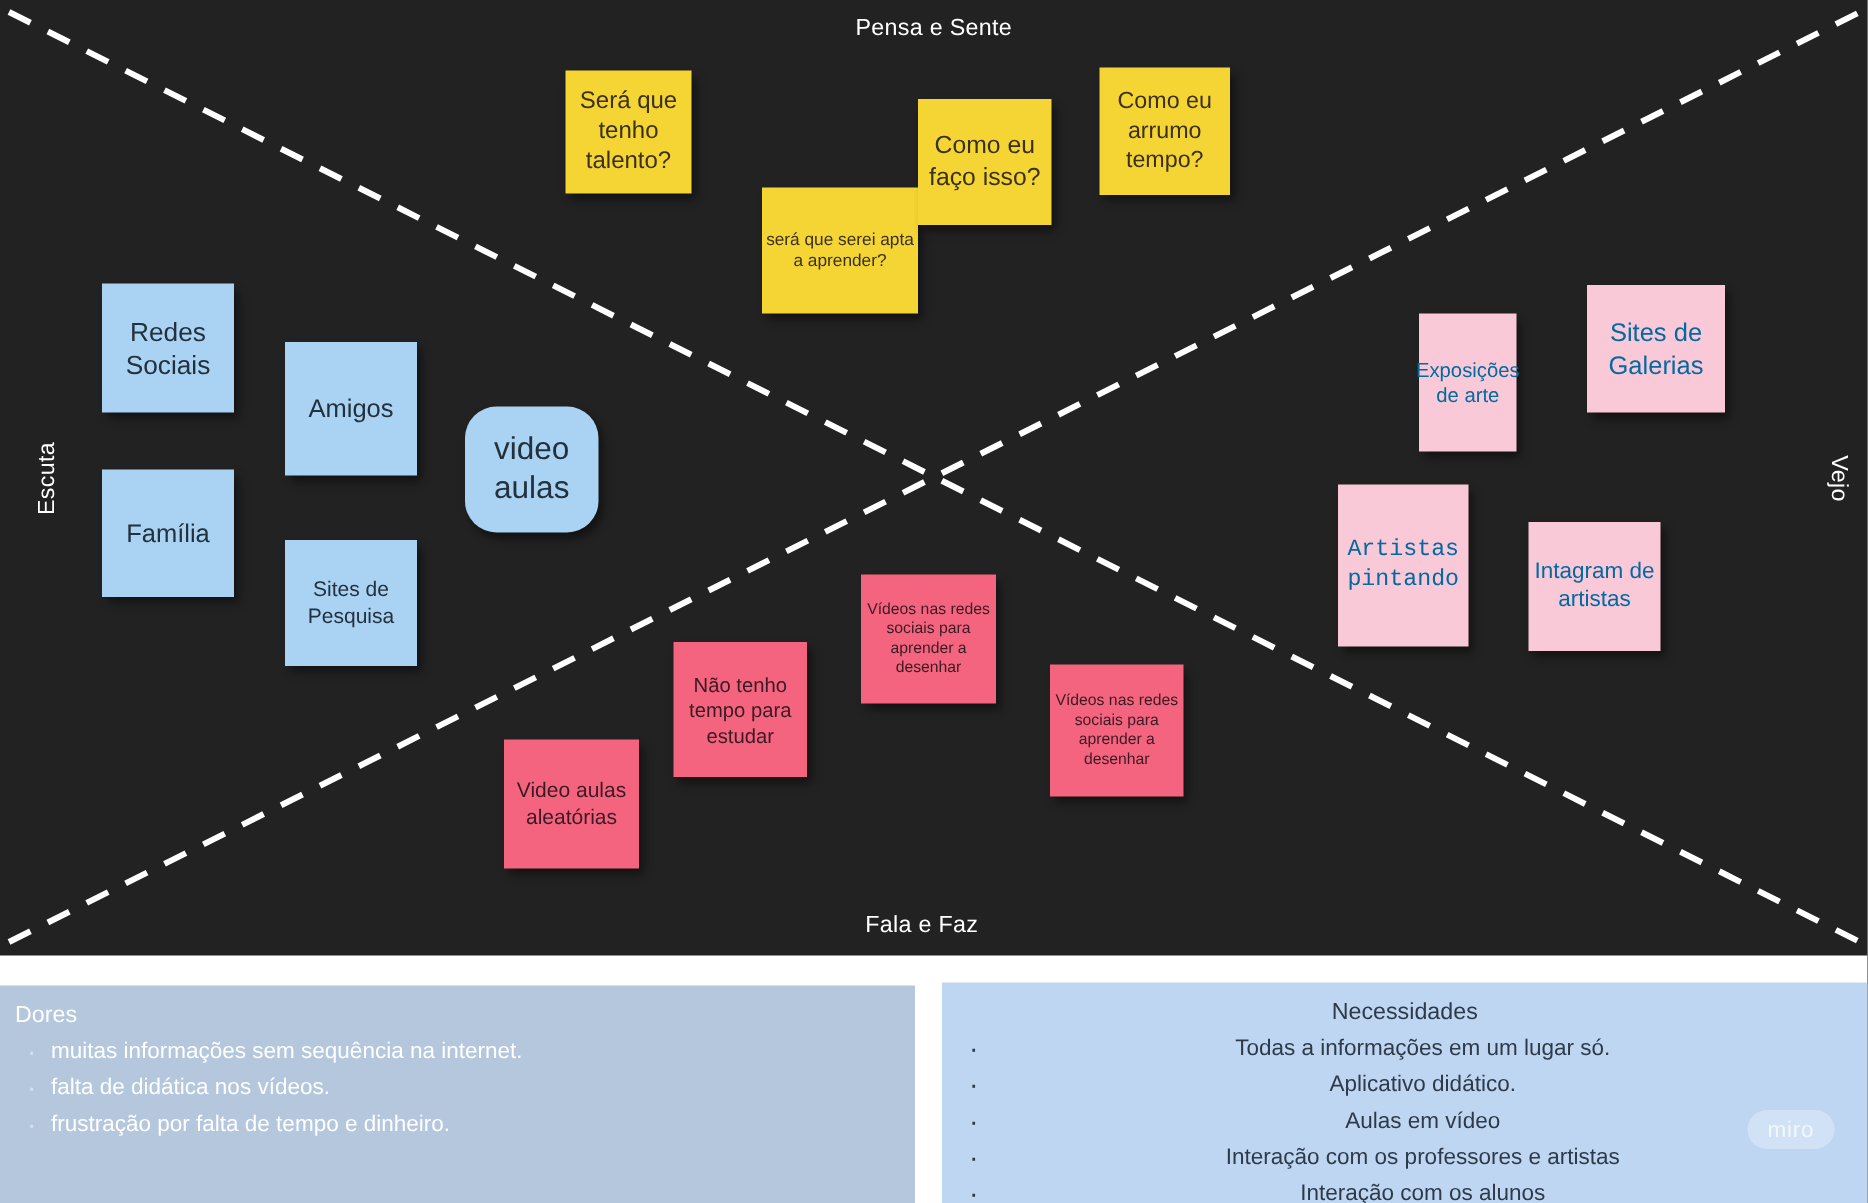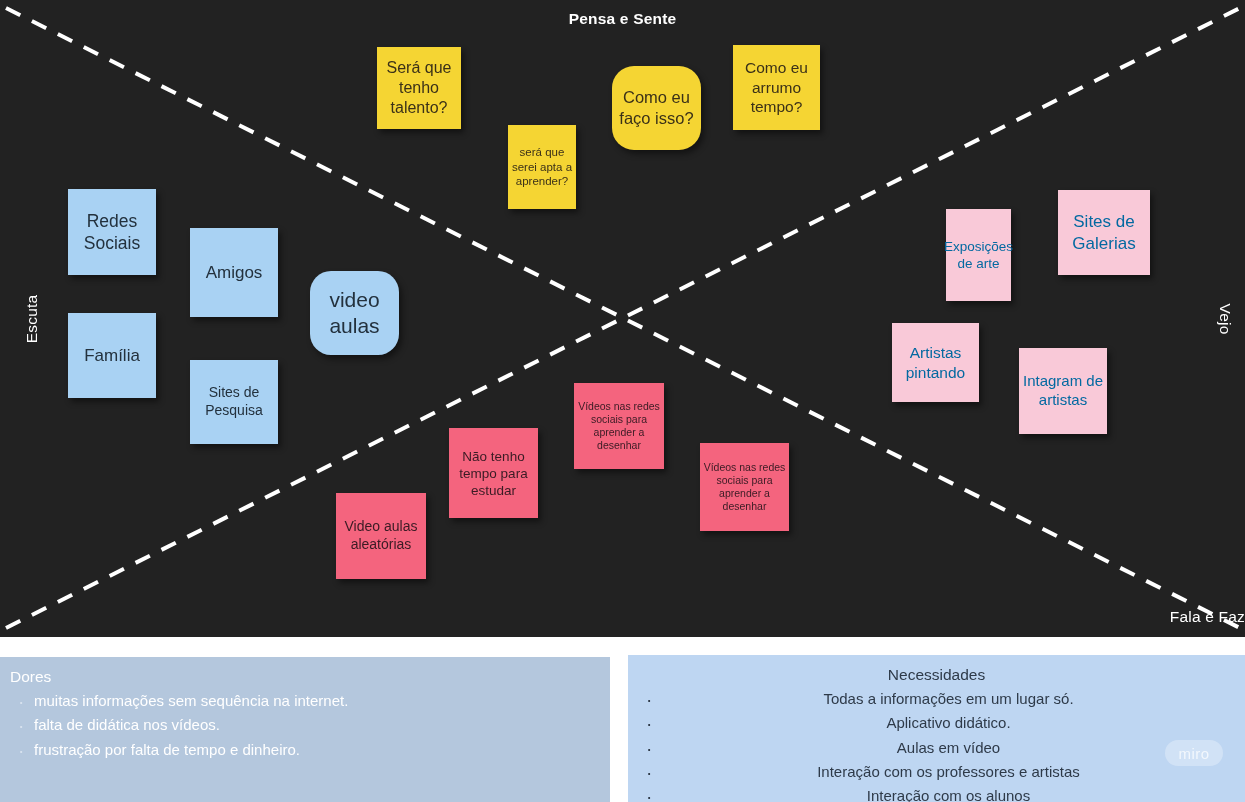--- a/index.html
+++ b/index.html
@@ -19,22 +19,22 @@
     background:#222222;
     overflow:hidden;
   }
   .x-lines{position:absolute;left:0;top:0;width:100%;height:100%;pointer-events:none;}
 
   
   .q-label{
     position:absolute;color:#ffffff;font-size:15.5px;letter-spacing:.2px;
     white-space:nowrap;
   }
-  .q-top{left:0;right:0;top:10px;text-align:center;font-weight:bold;}
-  .q-bottom{left:0;right:0;bottom:11px;text-align:right;}
+  .q-top{left:0;right:0;top:10px;text-align:center;}
+  .q-bottom{left:0;right:16px;bottom:11px;text-align:center;}
   .q-left{
     left:8px;top:50%;transform:translateY(-50%) rotate(-90deg);
     transform-origin:center center;
   }
   .q-right{
     right:4px;top:50%;transform:translateY(-50%) rotate(90deg);
     transform-origin:center center;
   }
 
   
@@ -103,31 +103,31 @@
       <line x1="6" y1="628" x2="1240" y2="8" stroke="#ffffff" stroke-width="4" stroke-dasharray="16 13" stroke-linecap="butt"></line>
     </svg>
 
     <div class="q-label q-top">Pensa e Sente</div>
     <div class="q-label q-bottom">Fala e Faz</div>
     <div class="q-label q-left">Escuta</div>
     <div class="q-label q-right">Vejo</div>
 
     <div id="notes-layer">
         <div class="note yellow" style="left: 377px; top: 47px; width: 84px; height: 82px; font-size: 16px;">Será que tenho talento?</div>
-        <div class="note yellow" style="left: 508px; top: 125px; width: 68px; height: 84px; font-size: 11.5px;">será que serei apta a aprender?</div>
-        <div class="note yellow" style="left: 612px; top: 66px; width: 89px; height: 84px; font-size: 16.5px; border-radius: 22px;">Como eu faço isso?</div>
+        <div class="note yellow" style="left: 508px; top: 125px; width: 104px; height: 84px; font-size: 11.5px;">será que serei apta a aprender?</div>
+        <div class="note yellow" style="left: 612px; top: 66px; width: 89px; height: 84px; font-size: 16.5px;">Como eu faço isso?</div>
         <div class="note yellow" style="left: 733px; top: 45px; width: 87px; height: 85px; font-size: 15.5px;">Como eu arrumo tempo?</div>
         <div class="note blue" style="left: 68px; top: 189px; width: 88px; height: 86px; font-size: 17.5px;">Redes Sociais</div>
         <div class="note blue" style="left: 190px; top: 228px; width: 88px; height: 89px; font-size: 17px;">Amigos</div>
         <div class="note blue" style="left: 310px; top: 271px; width: 89px; height: 84px; font-size: 21px; border-radius: 21px;">video aulas</div>
         <div class="note blue" style="left: 68px; top: 313px; width: 88px; height: 85px; font-size: 17px;">Família</div>
         <div class="note blue" style="left: 190px; top: 360px; width: 88px; height: 84px; font-size: 14px;">Sites de Pesquisa</div>
         <div class="note pink" style="left: 946px; top: 209px; width: 65px; height: 92px; font-size: 13.5px;">Exposições de arte</div>
         <div class="note pink" style="left: 1058px; top: 190px; width: 92px; height: 85px; font-size: 17px;">Sites de Galerias</div>
-        <div class="note pink" style="left: 892px; top: 323px; width: 87px; height: 79px; font-size: 15.5px;">Artistas pintando</div>
+        <div class="note pink" style="left: 892px; top: 323px; width: 87px; height: 108px; font-size: 15.5px; font-family: Liberation Mono, monospace;">Artistas pintando</div>
         <div class="note pink" style="left: 1019px; top: 348px; width: 88px; height: 86px; font-size: 15px;">Intagram de artistas</div>
         <div class="note red" style="left: 574px; top: 383px; width: 90px; height: 86px; font-size: 10.5px;">Vídeos nas redes sociais para aprender a desenhar</div>
         <div class="note red" style="left: 449px; top: 428px; width: 89px; height: 90px; font-size: 13.5px;">Não tenho tempo para estudar</div>
         <div class="note red" style="left: 700px; top: 443px; width: 89px; height: 88px; font-size: 10.5px;">Vídeos nas redes sociais para aprender a desenhar</div>
         <div class="note red" style="left: 336px; top: 493px; width: 90px; height: 86px; font-size: 14px;">Video aulas aleatórias</div>
       </div>
   </div>
 
   <div class="panel panel-pains">
     <div class="p-title">Dores</div>

